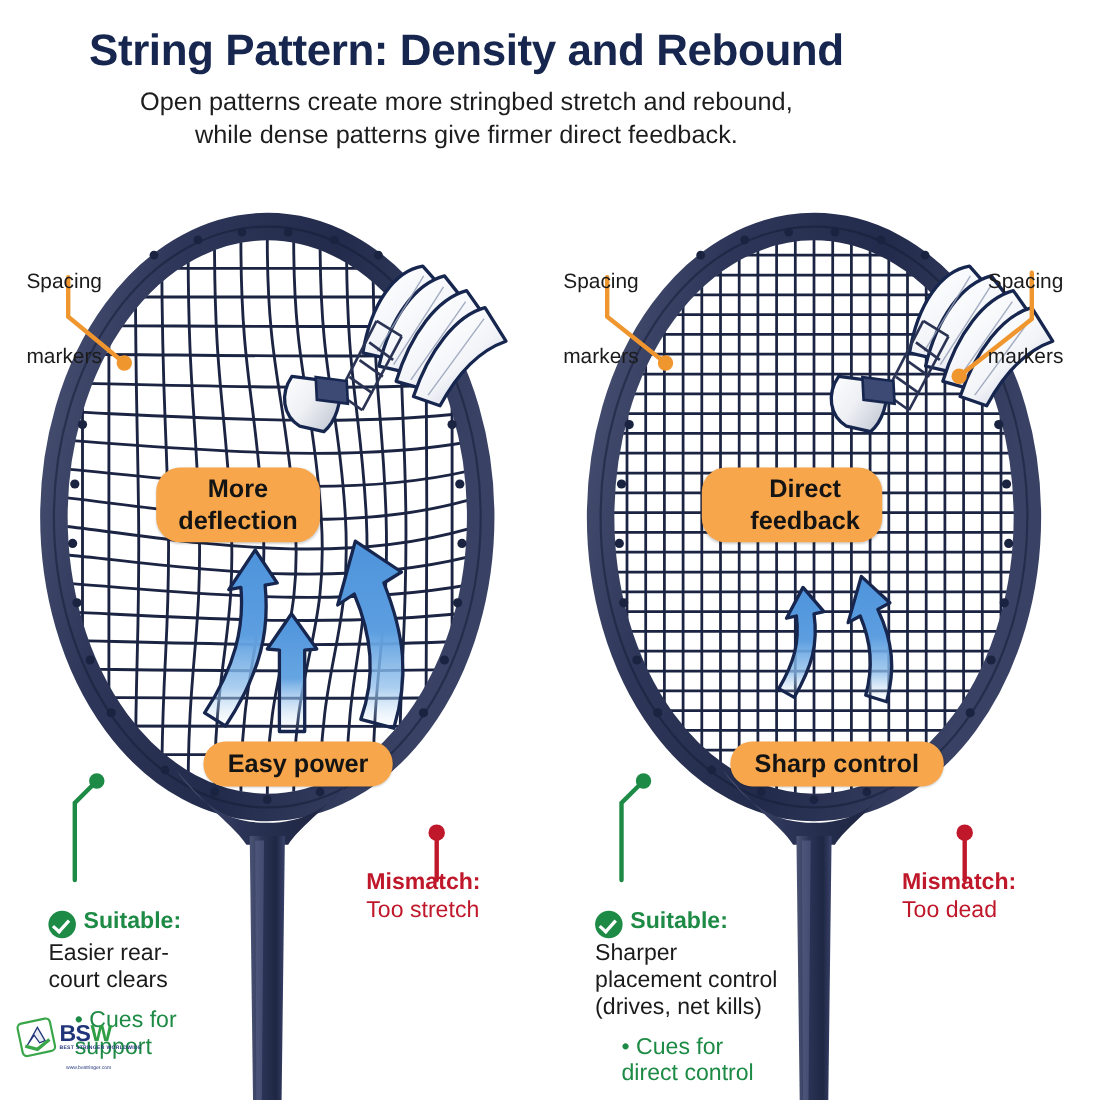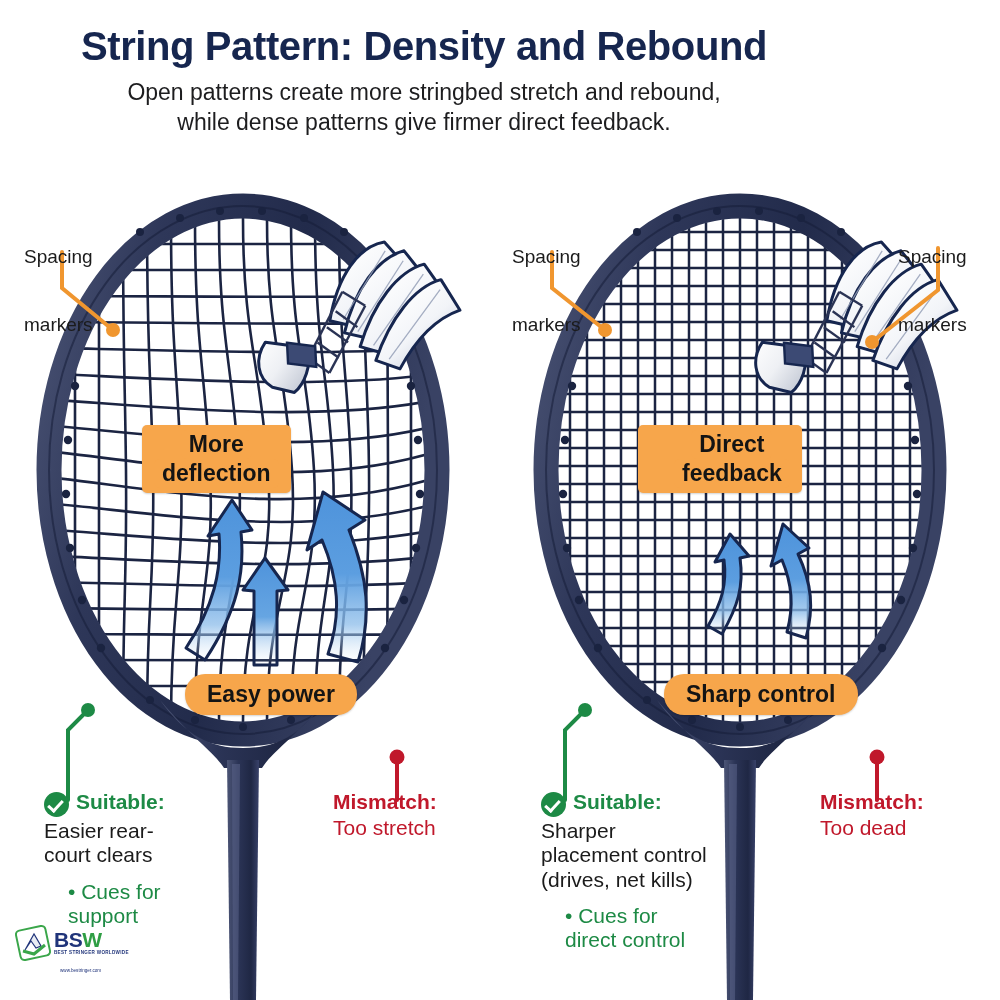--- a/index.html
+++ b/index.html
@@ -28,28 +28,28 @@
 
   
   .pill{
     position:absolute;background:#f7a64b;color:#141414;
     font-weight:bold;border-radius:22px;
     display:flex;align-items:center;justify-content:center;
     box-shadow:0 1px 2px rgba(0,0,0,.18);
   }
   .pill.one{font-size:23px;padding:7px 22px;border-radius:20px;}
   .pill.two{
-    font-size:23px;border-radius:5px;padding:5px 12px;
+    font-size:23px;border-radius:22px;padding:5px 12px;
     flex-direction:column;line-height:1.18;
   }
   .pill.two span{display:block;background:#f7a64b;border-radius:6px;padding:1px 8px;}
 
   
   .note{position:absolute;}
-  .note .hd{display:flex;align-items:flex-start;gap:7px;}
+  .note .hd{display:flex;align-items:flex-start;gap:7px;margin-top:36px;}
   .check{
     width:25px;height:25px;border-radius:50%;background:#1d8a45;
     flex:0 0 auto;position:relative;margin-top:2px;
   }
   .check:after{
     content:"";position:absolute;left:7px;top:5px;width:6px;height:12px;
     border:solid #fff;border-width:0 3px 3px 0;transform:rotate(42deg);
   }
   .ttl-ok{font-size:21px;font-weight:bold;color:#1d8a45;}
   .ttl-bad{font-size:21px;font-weight:bold;color:#c0182b;}

